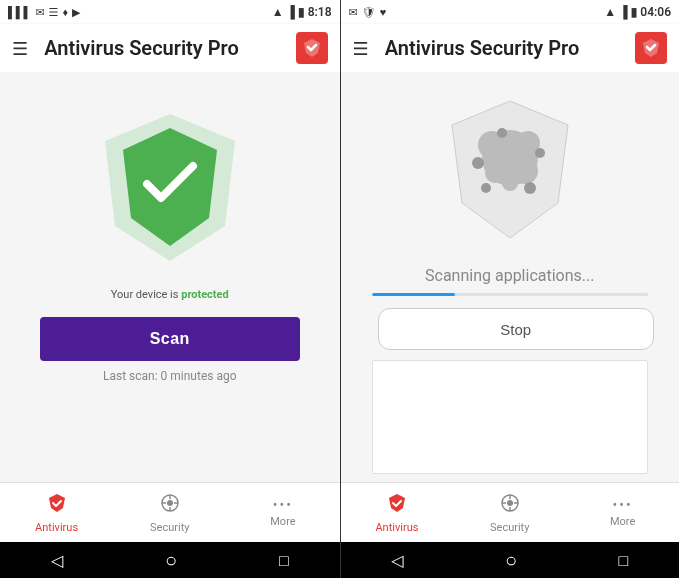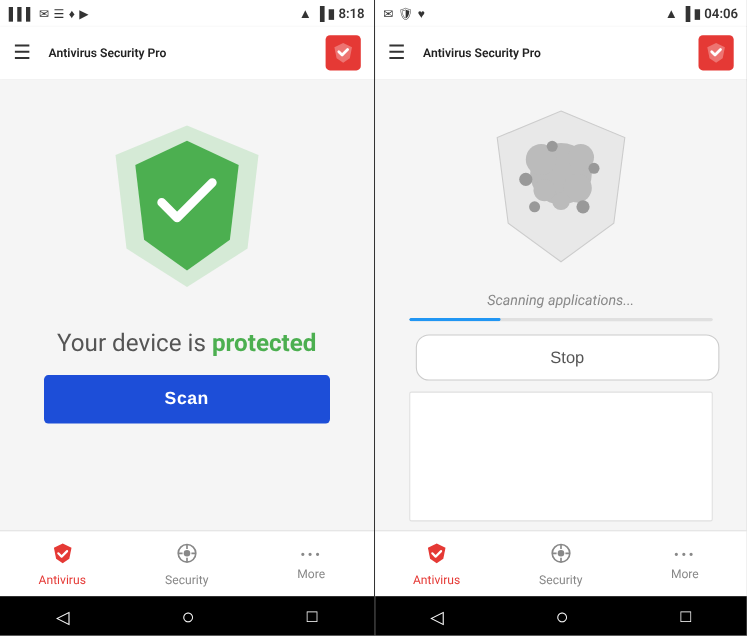--- a/index.html
+++ b/index.html
@@ -37,21 +37,21 @@
     .app-bar {
       height: 48px;
       background: #fff;
       display: flex;
       align-items: center;
       padding: 0 12px;
       gap: 16px;
       box-shadow: 0 1px 3px rgba(0,0,0,0.15);
     }
     .hamburger { font-size: 18px; color: #333; cursor: pointer; }
-    .app-title { font-size: 11px; font-weight: 600; color: #222; flex: 1; }
+    .app-title { font-size: 20px; font-weight: 600; color: #222; flex: 1; }
     .avast-logo {
       width: 32px; height: 32px;
       background: #e53935;
       border-radius: 4px;
       display: flex; align-items: center; justify-content: center;
       color: #fff; font-size: 18px; font-weight: bold;
     }
 
     
     .content {
@@ -69,35 +69,35 @@
       width: 160px;
       height: 160px;
       display: flex;
       align-items: center;
       justify-content: center;
       margin-top: 20px;
       position: relative;
     }
 
     .status-text {
-      margin-top: 32px;
-      font-size: 22px;
+      margin-top: 20px;
+      font-size: 11px;
       color: #555;
       text-align: right;
     }
     .status-text .protected {
       color: #4caf50;
       font-weight: 700;
     }
 
     .scan-btn {
       margin-top: 16px;
       width: 260px;
       height: 44px;
-      background: #1d4ed8;
+      background: #4c1d95;
       border: none;
       border-radius: 4px;
       color: #fff;
       font-size: 16px;
       font-weight: 600;
       cursor: pointer;
       letter-spacing: 0.5px;
     }
 
     .last-scan {
@@ -148,24 +148,23 @@
       width: 160px;
       height: 160px;
       display: flex;
       align-items: center;
       justify-content: center;
       margin-top: 10px;
     }
 
     .scanning-text {
       margin-top: 16px;
-      font-size: 13px;
+      font-size: 16px;
       color: #888;
       text-align: center;
-      font-style: italic;
     }
 
     .progress-bar-container {
       width: 90%;
       height: 3px;
       background: #e0e0e0;
       border-radius: 2px;
       margin-top: 8px;
       overflow: hidden;
     }
@@ -242,20 +241,21 @@
         <path d="M52 78 L66 92 L98 60" stroke="white" stroke-width="8" fill="none" stroke-linecap="round" stroke-linejoin="round"></path>
       </svg>
     </div>
 
     <div class="status-text">
       <span>Your device is </span><span class="protected">protected</span>
     </div>
 
     <button class="scan-btn">Scan</button>
 
+    <div class="last-scan">Last scan: 0 minutes ago</div>
   </div>
 
   <div class="bottom-nav">
     <div class="nav-item active">
       <span class="nav-icon" style="color:#e53935;">
         <svg width="22" height="22" viewBox="0 0 22 22">
             <path d="M11 2 L19 6 L17 16 L11 20 L5 16 L3 6 Z" fill="#e53935"></path>
             <path d="M7 11 L10 14 L15 9" stroke="white" stroke-width="2" fill="none" stroke-linecap="round" stroke-linejoin="round"></path>
           </svg>
       </span>

